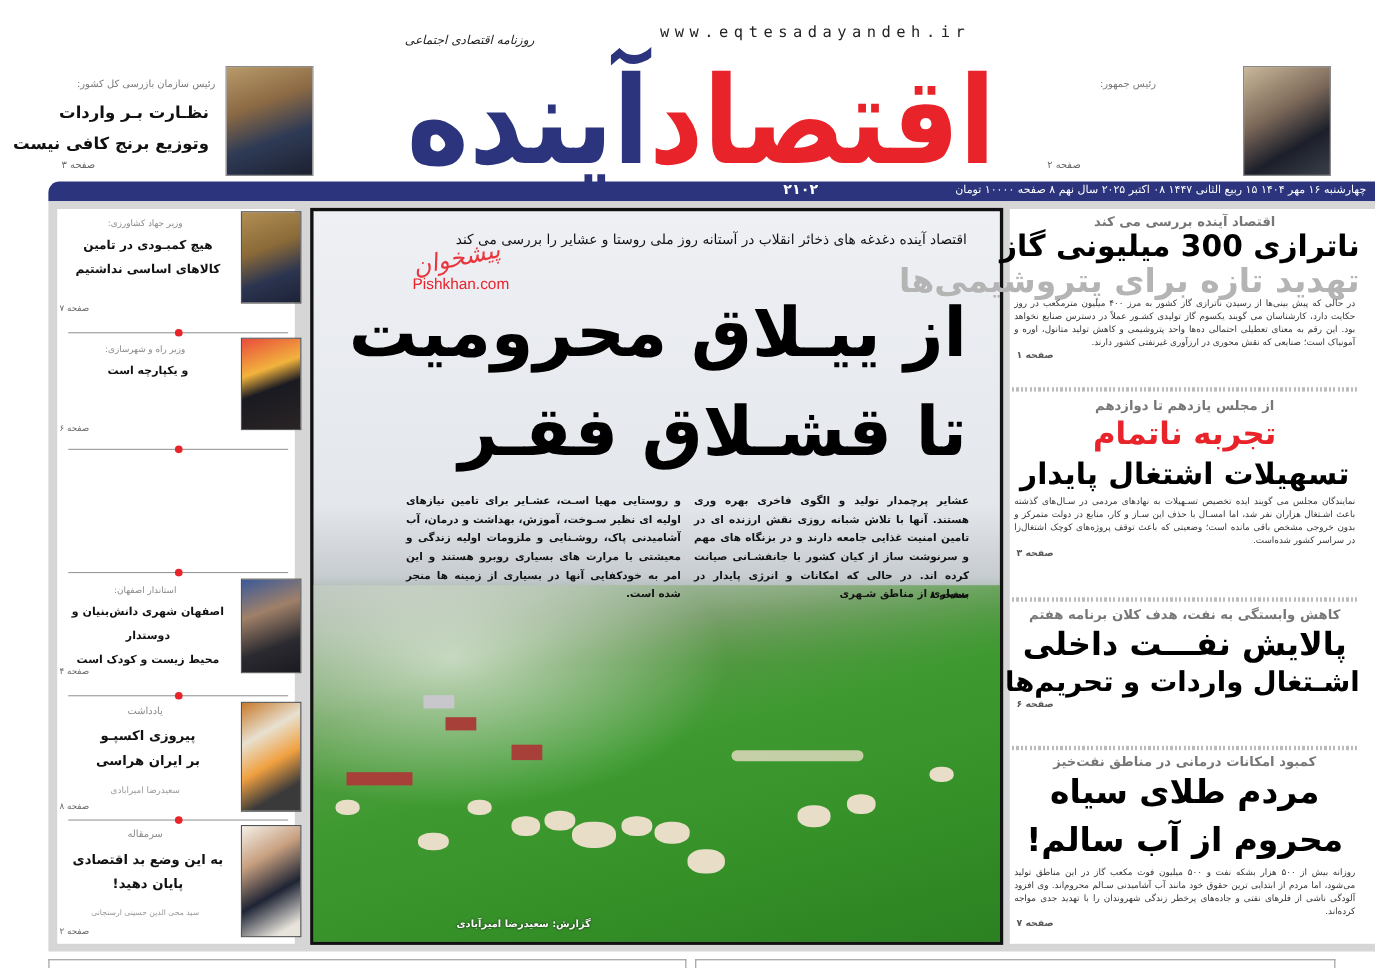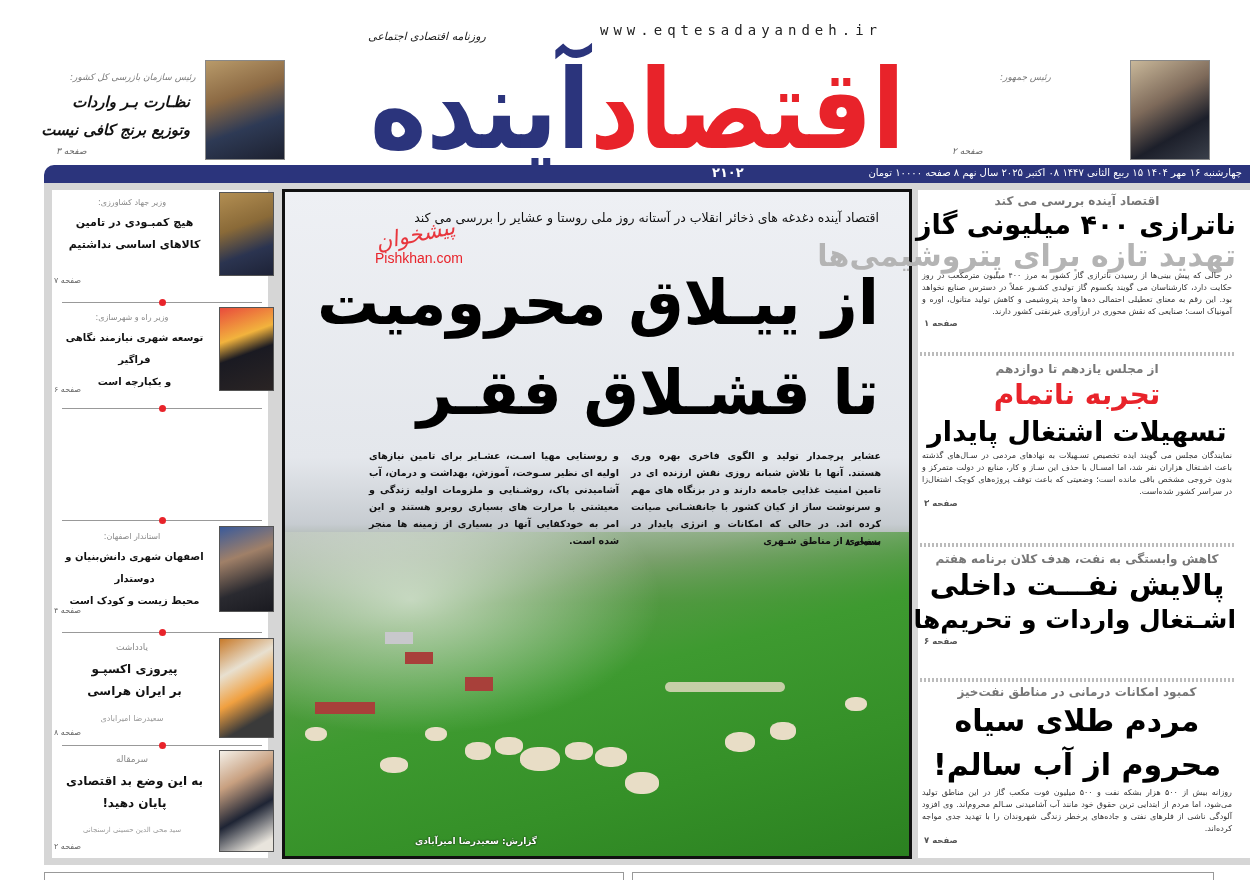--- a/index.html
+++ b/index.html
@@ -7,21 +7,21 @@
   body { font-family: "DejaVu Sans", sans-serif; position: relative; direction: rtl; color: #111; }
 
   
   .masthead { position: absolute; left: 0; top: 0; width: 1250px; height: 165px; }
   .url { position: absolute; left: 600px; top: 22px; direction: ltr; font-family: "DejaVu Sans Mono", monospace; font-size: 14px; letter-spacing: 5px; color: #222; }
   .tagline { position: absolute; left: 368px; top: 30px; font-family: "DejaVu Serif", serif; font-size: 11px; font-style: italic; color: #222; }
   .logo { position: absolute; left: 345px; top: 40px; width: 560px; height: 125px; direction: rtl; display: flex; align-items: flex-end; }
   .logo-red { color: #e8232a; font-family: "DejaVu Sans", sans-serif; font-weight: 900; font-size: 96px; line-height: 1; letter-spacing: -4px; transform: scaleY(1.15); transform-origin: bottom; }
   .logo-blue { color: #2b347c; font-family: "DejaVu Sans", sans-serif; font-weight: 900; font-size: 96px; line-height: 1; letter-spacing: -4px; transform: scaleY(1.15); transform-origin: bottom; }
 
-  .teaser { position: absolute; top: 60px; height: 102px; font-style: italic; }
+  .teaser { position: absolute; top: 60px; height: 102px; }
   .teaser .photo { position: absolute; top: 0; width: 80px; height: 100px; border: 1px solid #888; }
   .teaser .kicker { position: absolute; font-size: 9px; color: #777; }
   .teaser .title { position: absolute; font-weight: 700; font-size: 15px; line-height: 28px; color: #111; text-align: right; white-space: nowrap; }
   .teaser .page { position: absolute; font-size: 9px; color: #666; }
 
   .teaser-right { left: 940px; width: 310px; }
   .teaser-right .photo { left: 190px; background: linear-gradient(150deg, #c9b89a 0%, #7e6a5a 40%, #1c1f2a 70%, #3a3f4a 100%); }
   .teaser-right .kicker { left: 60px; top: 12px; }
   .teaser-right .title { right: 135px; top: 28px; }
   .teaser-right .page { left: 12px; top: 86px; }
@@ -128,21 +128,20 @@
     <div class="page" style="top:86px">صفحه ۷</div>
   </div>
   <div class="divider" style="top:112px">
       <span class="dot"></span>
     </div>
 
   <div class="lstory" style="top:115px;height:95px">
     <div class="photo" style="top:2px;height:84px;background:linear-gradient(160deg,#e94b3c,#f2b33d 35%,#1a1a22 55%,#2a2424)"></div>
     <div class="kicker" style="top:8px">وزیر راه و شهرسازی:</div>
     <div class="title" style="top:22px;font-size:10px">
-      <div>توسعه شهری نیازمند نگاهی فراگیر</div>
       <div>و یکپارچه است</div>
     </div>
     <div class="page" style="top:80px">صفحه ۶</div>
   </div>
   <div class="divider" style="top:218px">
       <span class="dot"></span>
     </div>
 
   <div class="divider" style="top:330px">
       <span class="dot"></span>
@@ -214,21 +213,21 @@
   <div class="headline h2">تا قشـلاق فقـر</div>
   <div class="col col-right">عشایر پرچمدار تولید و الگوی فاخری بهره وری هستند. آنها با تلاش شبانه روزی نقش ارزنده ای در تامین امنیت غذایی جامعه دارند و در بزنگاه های مهم و سرنوشت ساز از کیان کشور با جانفشـانی صیانت کرده اند. در حالی که امکانات و انرژی پایدار در بسیاری از مناطق شـهری</div>
   <div class="col col-left">و روستایی مهیا اسـت، عشـایر برای تامین نیازهای اولیه ای نظیر سـوخت، آموزش، بهداشت و درمان، آب آشامیدنی پاک، روشـنایی و ملزومات اولیه زندگی و معیشتی با مرارت های بسیاری روبرو هستند و این امر به خودکفایی آنها در بسیاری از زمینه ها منجر شده است.</div>
   <div class="page8">صفحه ۸</div>
   <div class="credit">گزارش: سعیدرضا امیرآبادی</div>
 </div>
 
 <div class="rightcol">
   <div class="rstory" style="top:4px">
     <div class="kicker">اقتصاد آینده بررسی می کند</div>
-    <div class="head" style="font-size:27px">ناترازی ۴۰۰ میلیونی گاز</div>
+    <div class="head" style="font-size:27px">ناترازی 300 میلیونی گاز</div>
     <div class="head gray" style="font-size:30px;line-height:28px">تهدید تازه برای پتروشیمی‌ها</div>
     <div class="body">در حالی که پیش بینی‌ها از رسیدن ناترازی گاز کشور به مرز ۴۰۰ میلیون مترمکعب در روز حکایت دارد، کارشناسان می گویند یکسوم گاز تولیدی کشـور عملاً در دسترس صنایع نخواهد بود. این رقم به معنای تعطیلی احتمالی ده‌ها واحد پتروشیمی و کاهش تولید متانول، اوره و آمونیاک است؛ صنایعی که نقش محوری در ارزآوری غیرنفتی کشور دارند.</div>
     <div class="page">صفحه ۱</div>
   </div>
   <div class="hatch" style="top:162px"></div>
 
   <div class="rstory" style="top:172px">
     <div class="kicker">از مجلس یازدهم تا دوازدهم</div>
     <div class="head red" style="font-size:28px;line-height:38px">تجربه ناتمام</div>
     <div class="head" style="font-size:27px;line-height:36px">تسهیلات اشتغال پایدار</div>

